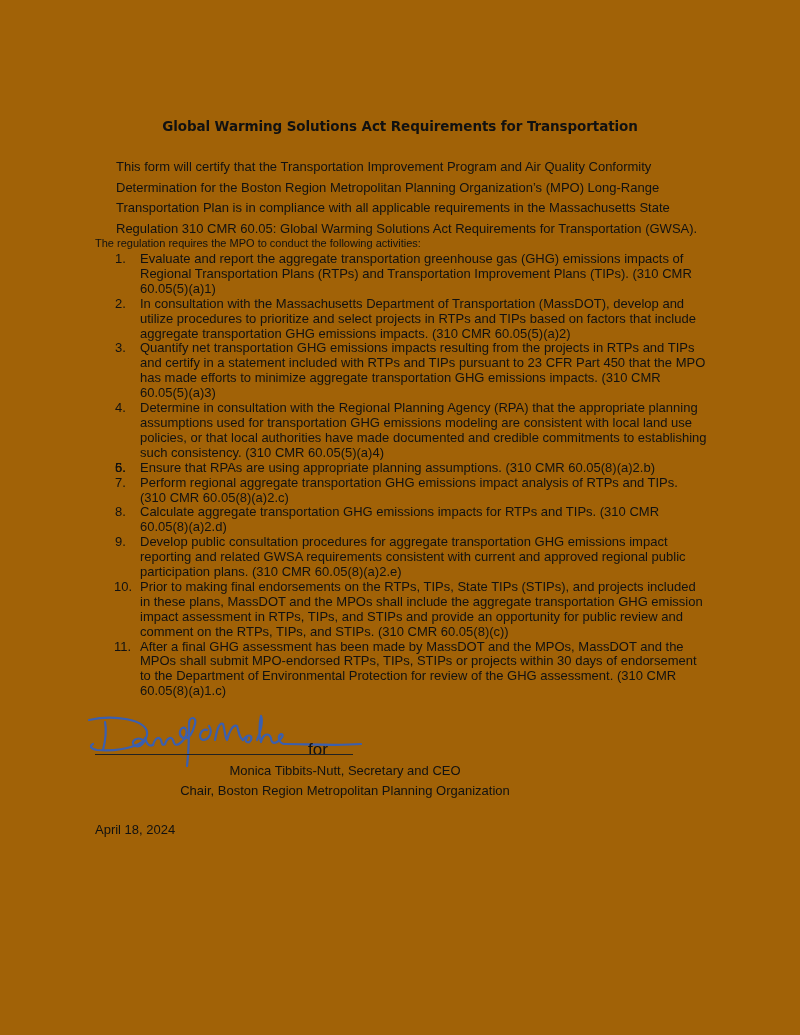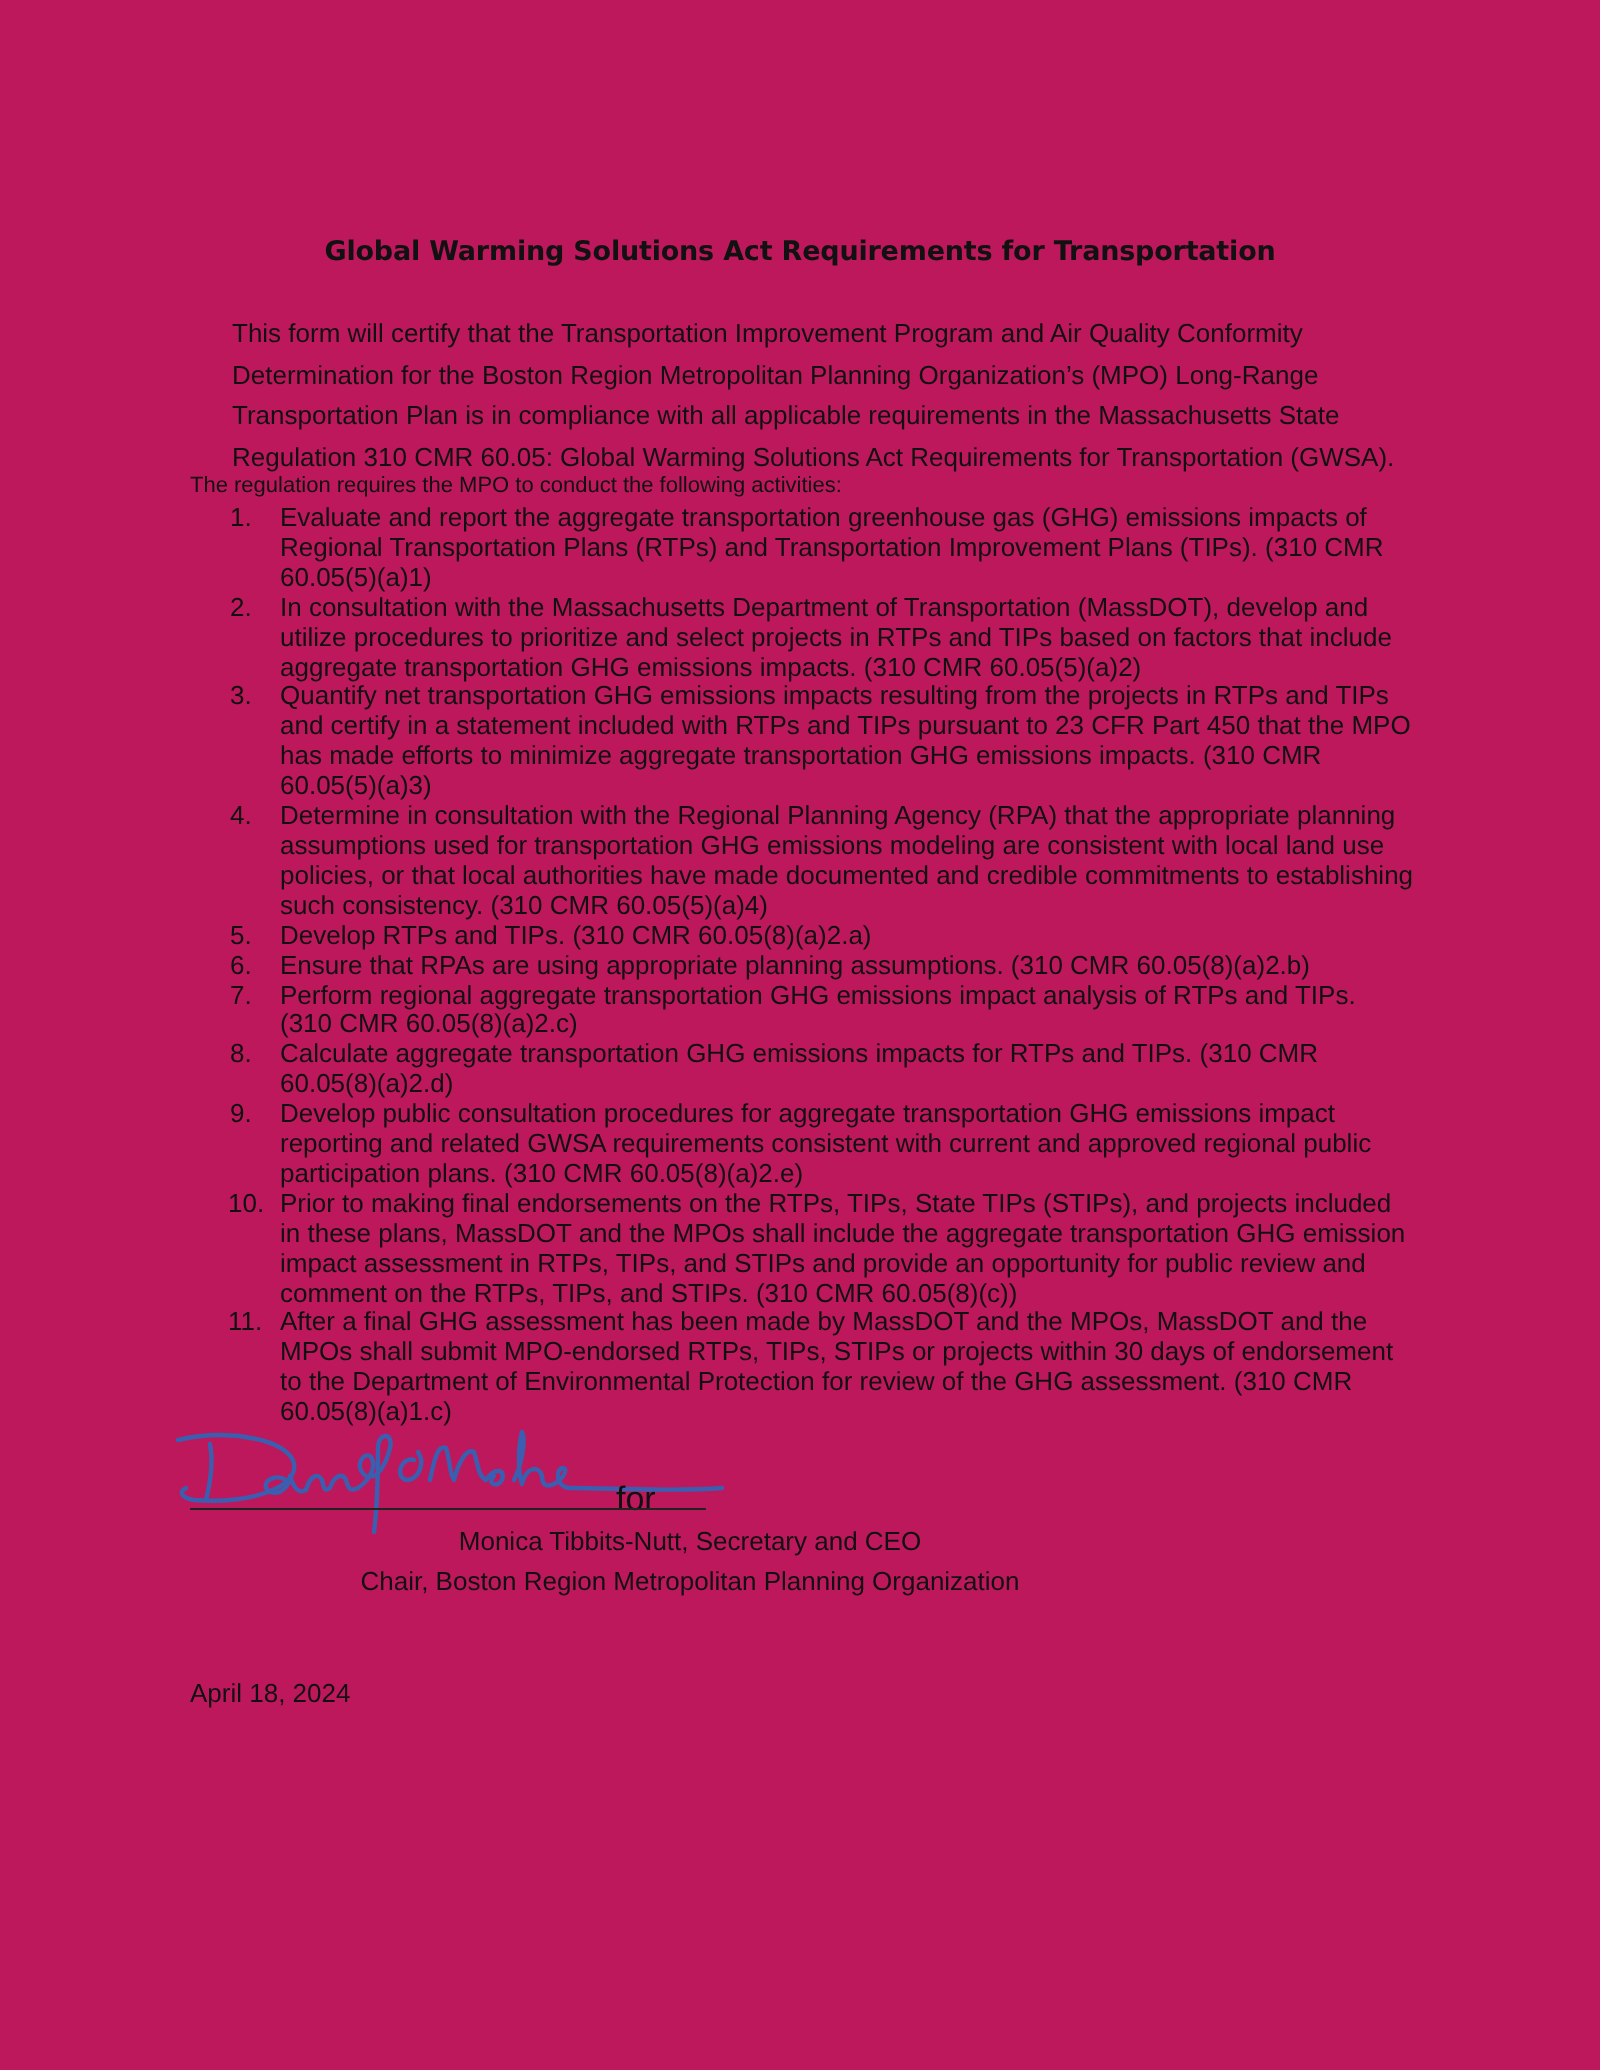--- a/index.html
+++ b/index.html
@@ -1,17 +1,17 @@
 <!DOCTYPE html>
 <html><head>
 <meta charset="utf-8">
 <style>
   html, body { margin: 0; padding: 0; background: #ffffff; }
   body { width: 800px; height: 1035px; position: relative; overflow: hidden; color: #111; }
-  .page { position: absolute; left: 0; top: 0; width: 800px; height: 1035px; background: #be185d; }
+  .page { position: absolute; left: 0; top: 0; width: 800px; height: 1035px; background: #a16207; }
   .title {
     position: absolute; left: 0; width: 800px; top: 118px; text-align: center;
     font-family: "DejaVu Sans", sans-serif; font-weight: bold; font-size: 13.5px; letter-spacing: -0.1px;
   }
   .intro {
     position: absolute; left: 95px; top: 157px; width: 620px;
     font-family: "Liberation Sans", sans-serif; font-size: 13px; line-height: 20.5px; margin-left: 21px;
   }
   .intro p { margin: 0; }
   .lead {
@@ -30,21 +30,21 @@
   .for-label {
     position: absolute; left: 308px; top: 740px;
     font-family: "Liberation Sans", sans-serif; font-size: 17px;
   }
   .signer {
     position: absolute; left: 95px; top: 761px; width: 500px;
     font-family: "Liberation Sans", sans-serif; font-size: 13px; line-height: 20.3px; text-align: center;
   }
   .signer div { margin: 0; }
   .date {
-    position: absolute; left: 95px; top: 839px;
+    position: absolute; left: 95px; top: 822px;
     font-family: "Liberation Sans", sans-serif; font-size: 13px;
   }
 </style>
 </head>
 <body>
 
 <div class="page">
 
   <div class="title">Global Warming Solutions Act Requirements for Transportation</div>
 
@@ -55,21 +55,21 @@
     <p>Regulation 310 CMR 60.05: Global Warming Solutions Act Requirements for Transportation (GWSA).</p>
   </div>
 
   <div class="lead">The regulation requires the MPO to conduct the following activities:</div>
 
   <ol class="reqs">
     <li><span class="num">1.</span><span>Evaluate and report the aggregate transportation greenhouse gas (GHG) emissions impacts of Regional Transportation Plans (RTPs) and Transportation Improvement Plans (TIPs). (310 CMR 60.05(5)(a)1)</span></li>
     <li><span class="num">2.</span><span>In consultation with the Massachusetts Department of Transportation (MassDOT), develop and utilize procedures to prioritize and select projects in RTPs and TIPs based on factors that include aggregate transportation GHG emissions impacts. (310 CMR 60.05(5)(a)2)</span></li>
     <li><span class="num">3.</span><span>Quantify net transportation GHG emissions impacts resulting from the projects in RTPs and TIPs and certify in a statement included with RTPs and TIPs pursuant to 23 CFR Part 450 that the MPO has made efforts to minimize aggregate transportation GHG emissions impacts. (310 CMR 60.05(5)(a)3)</span></li>
     <li><span class="num">4.</span><span>Determine in consultation with the Regional Planning Agency (RPA) that the appropriate planning assumptions used for transportation GHG emissions modeling are consistent with local land use policies, or that local authorities have made documented and credible commitments to establishing such consistency. (310 CMR 60.05(5)(a)4)</span></li>
-    <li><span class="num">5.</span><span>Develop RTPs and TIPs. (310 CMR 60.05(8)(a)2.a)</span></li>
+    <li><span class="num">5.</span></li>
     <li><span class="num">6.</span><span>Ensure that RPAs are using appropriate planning assumptions. (310 CMR 60.05(8)(a)2.b)</span></li>
     <li><span class="num">7.</span><span>Perform regional aggregate transportation GHG emissions impact analysis of RTPs and TIPs. (310 CMR 60.05(8)(a)2.c)</span></li>
     <li><span class="num">8.</span><span>Calculate aggregate transportation GHG emissions impacts for RTPs and TIPs. (310 CMR 60.05(8)(a)2.d)</span></li>
     <li><span class="num">9.</span><span>Develop public consultation procedures for aggregate transportation GHG emissions impact reporting and related GWSA requirements consistent with current and approved regional public participation plans. (310 CMR 60.05(8)(a)2.e)</span></li>
     <li><span class="num two">10.</span><span>Prior to making final endorsements on the RTPs, TIPs, State TIPs (STIPs), and projects included in these plans, MassDOT and the MPOs shall include the aggregate transportation GHG emission impact assessment in RTPs, TIPs, and STIPs and provide an opportunity for public review and comment on the RTPs, TIPs, and STIPs. (310 CMR 60.05(8)(c))</span></li>
     <li><span class="num two">11.</span><span>After a final GHG assessment has been made by MassDOT and the MPOs, MassDOT and the MPOs shall submit MPO-endorsed RTPs, TIPs, STIPs or projects within 30 days of endorsement to the Department of Environmental Protection for review of the GHG assessment. (310 CMR 60.05(8)(a)1.c)</span></li>
   </ol>
 
   <svg class="sig-area" viewBox="0 0 290 60" width="290" height="60">
     <g fill="none" stroke="#3a5fb0" stroke-width="2.2" stroke-linecap="round" stroke-linejoin="round">

